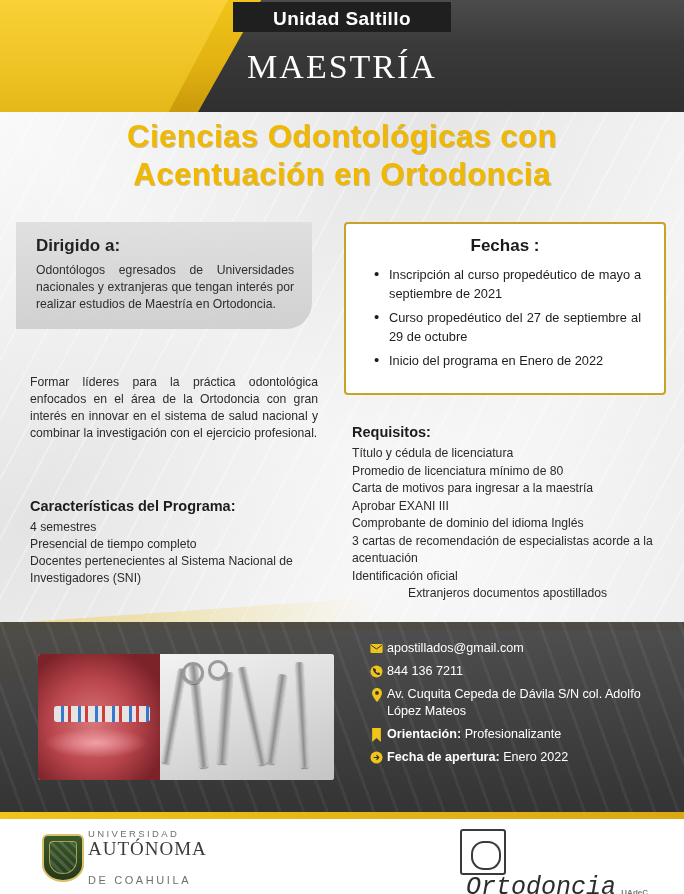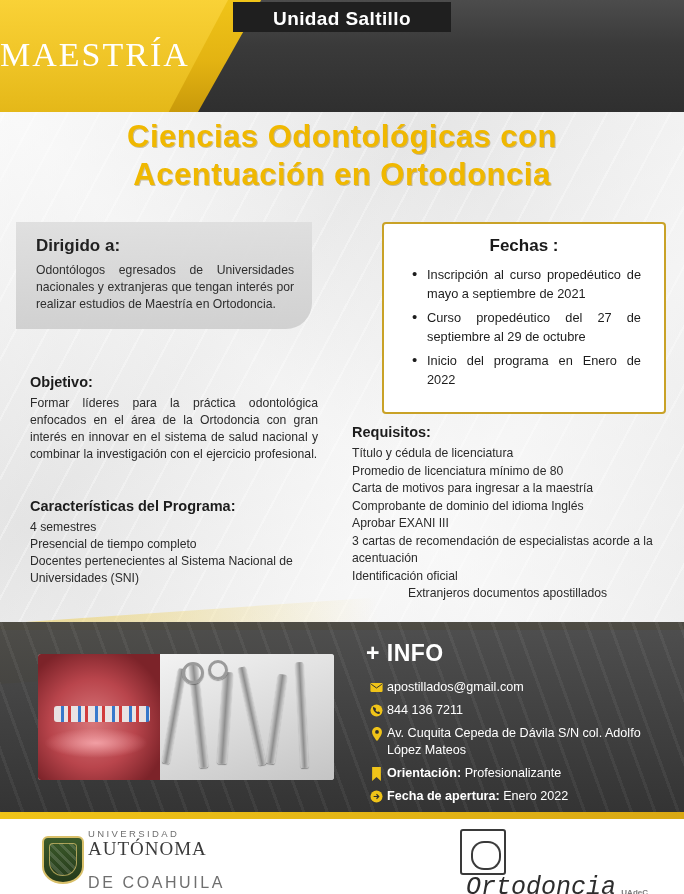--- a/index.html
+++ b/index.html
@@ -74,22 +74,22 @@
     top: 2px;
     left: 50%;
     transform: translateX(-50%);
     width: 218px;
     height: 30px;
     background: #1f1f1f;
     z-index: 3;
   }
   .hdr-maestria {
     position: absolute;
-    top: 36px; left: 0; right: 0;
-    text-align: left;
+    top: 48px; left: 0; right: 0;
+    text-align: center;
     color: #ffffff;
     font-size: 34px;
     letter-spacing: 2px;
     z-index: 4;
     font-family: "Liberation Serif", serif;
   }
 
   
   .title-wrap {
     position: absolute;
@@ -126,21 +126,21 @@
     font-size: 12.2px;
     line-height: 17px;
     text-align: justify;
     color: #2e2e2e;
   }
 
   
   .fechas {
     position: absolute;
     right: 18px; top: 222px;
-    width: 284px;
+    width: 322px;
     background: #ffffff;
     border: 2px solid #c9a227;
     border-radius: 4px;
     padding: 12px 14px 14px 14px;
   }
   .fechas h3 {
     margin: 0 0 8px 0;
     text-align: center;
     font-size: 17px;
     color: #1a1a1a;
@@ -342,21 +342,21 @@
   .shield::after {
     content:"";
     position:absolute; left:5px; top:5px; right:5px; bottom:6px;
     border: 1px solid rgba(217,192,106,.7);
     border-radius: 4px 4px 50% 50% / 4px 4px 40% 40%;
     background: repeating-linear-gradient(45deg, rgba(255,255,255,.14) 0 3px, rgba(0,0,0,0) 3px 7px);
   }
   .uadec-text { line-height: 1.05; }
   .uadec-text .l1 { font-size: 9.5px; letter-spacing: 2.4px; color:#6f6f6f; }
   .uadec-text .l2 { font-size: 19px; letter-spacing: 1px; color:#3b3b3b; font-family:"Liberation Serif", serif;}
-  .uadec-text .l3 { font-size: 16px; letter-spacing: 2.6px; color:#6f6f6f;margin-top:16px; }
+  .uadec-text .l3 { font-size: 11px; letter-spacing: 2.6px; color:#6f6f6f;margin-top:16px; }
 
   .logo-dip {
     position: absolute;
     left: 296px; top: 14px;
     display: flex; align-items: center; gap: 7px;
   }
   .dip-mark {
     width: 44px; height: 42px;
     position: relative;
   }
@@ -463,38 +463,37 @@
   <div class="fechas">
     <h3>Fechas :</h3>
     <ul>
       <li>Inscripción al curso propedéutico de mayo a septiembre de 2021</li>
       <li>Curso propedéutico del 27 de septiembre al 29 de octubre</li>
       <li>Inicio del programa en Enero de 2022</li>
     </ul>
   </div>
 
   <div class="objetivo">
-    <h3>Objetivo:</h3>
     <p>Formar líderes para la práctica odontológica enfocados en el área de la  Ortodoncia con gran interés en innovar en el sistema de salud nacional y combinar la investigación con el ejercicio profesional.</p>
   </div>
 
   <div class="caract">
     <h3>Características del Programa:</h3>
     <div class="line">4 semestres</div>
     <div class="line">Presencial de tiempo completo</div>
-    <div class="line">Docentes pertenecientes al Sistema Nacional de Universidades (SNI)</div>
+    <div class="line">Docentes pertenecientes al Sistema Nacional de Investigadores (SNI)</div>
   </div>
 
   <div class="requisitos">
     <h3>Requisitos:</h3>
     <div class="line">Título y cédula de licenciatura</div>
     <div class="line">Promedio de licenciatura mínimo de 80</div>
     <div class="line">Carta de motivos para ingresar a la maestría</div>
+    <div class="line">Aprobar EXANI III</div>
     <div class="line">Comprobante de dominio del idioma Inglés</div>
-    <div class="line">Aprobar EXANI III</div>
     <div class="line">3 cartas de recomendación de especialistas  acorde a la acentuación</div>
     <div class="line">Identificación oficial</div>
     <div class="line indent">Extranjeros documentos apostillados</div>
   </div>
 
   <div class="band-swoosh"></div>
   <div class="band-gold-top"></div>
   <div class="band"></div>
   <div class="band-gold-bottom"></div>
 
@@ -509,21 +508,20 @@
       <div class="tool" style="left:22px; top:8px; width:22px; height:22px; border-radius:50%; background:transparent; border:3px solid #9a9a9a;"></div>
       <div class="tool" style="left:48px; top:6px; width:20px; height:20px; border-radius:50%; background:transparent; border:3px solid #9a9a9a;"></div>
     </div>
     <div class="teeth">
       <div class="brackets"></div>
       <div class="lipshine"></div>
     </div>
   </div>
 
   <div class="info">
-    <h2>+ INFO</h2>
 
 
     <div class="info-row">
       <span class="info-icon">
         <svg width="13" height="11" viewBox="0 0 16 12">
             <rect x="0.5" y="0.5" width="15" height="11" rx="1.5" fill="#f0c419"></rect>
             <path d="M1.5 2l6.5 4.6L14.5 2" fill="none" stroke="#2f2f2f" stroke-width="1.2"></path>
           </svg>
       </span>
       <span class="info-text">apostillados@gmail.com</span>

